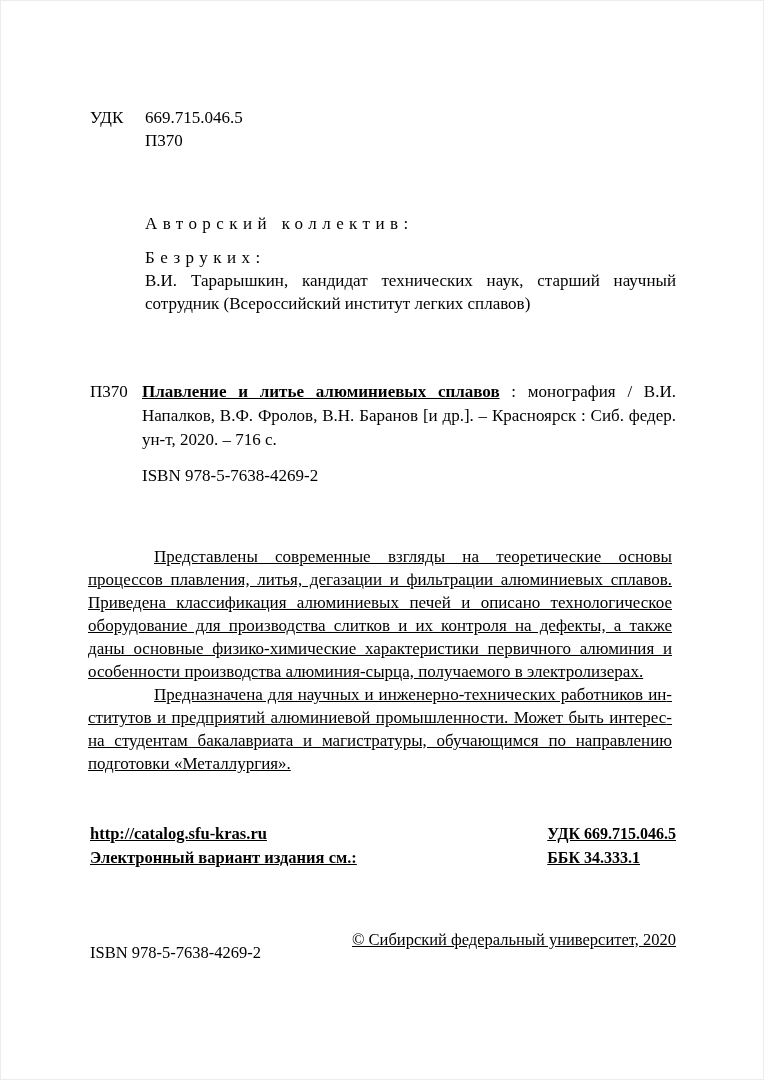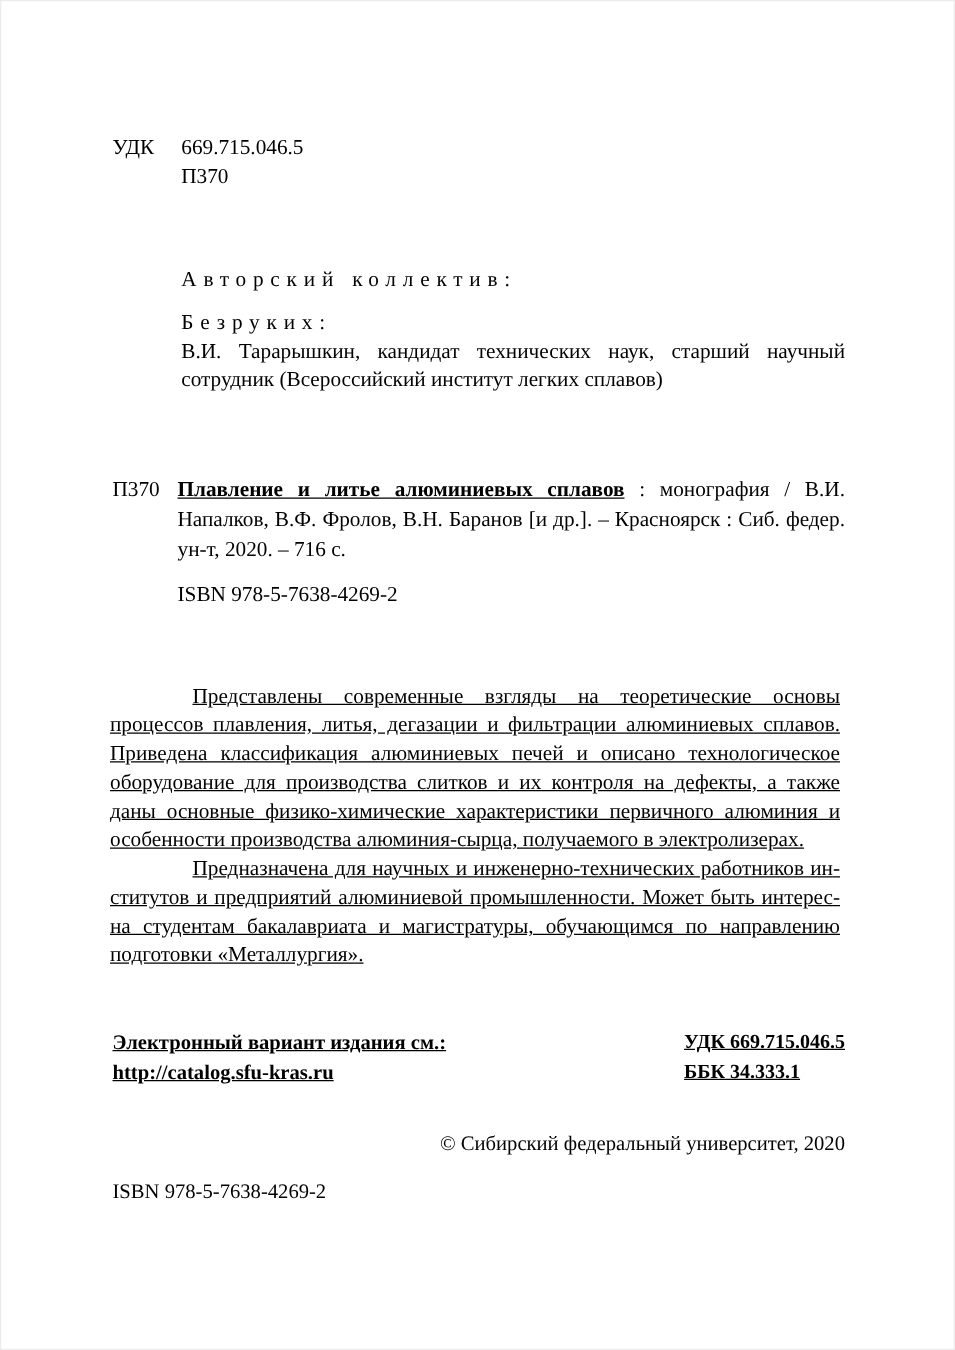--- a/index.html
+++ b/index.html
@@ -40,21 +40,21 @@
   
   .abstract-block { top: 545px; left: 88px; width: 584px; }
   .abstract-block p { text-indent: 66px; text-decoration: underline; }
 
   
   .footer-left  { top: 822px; left: 90px; font-size: 16.5px; line-height: 24px; }
   .footer-right { top: 822px; right: 88px; font-size: 16px; line-height: 24px; }
 
   
   .imprint-isbn      { top: 943px; left: 90px; font-size: 16.5px; }
-  .imprint-copyright { top: 905px; right: 88px; font-size: 16.5px; }
+  .imprint-copyright { top: 930px; right: 88px; font-size: 16.5px; text-decoration: underline; }
 </style>
 </head>
 <body>
 
 <div class="abs id-block txt">
   <div class="id-row">
     <span class="label">УДК</span>
     <span>669.715.046.5</span>
   </div>
   <div class="id-row">
@@ -78,22 +78,22 @@
 </div>
 
 <div class="abs isbn-top txt">ISBN 978-5-7638-4269-2</div>
 
 <div class="abs abstract-block txt">
   <p class="justify">Представлены современные взгляды на теоретические основы процессов плавления, литья, дегазации и фильтрации алюминиевых сплавов. Приведена классификация алюминиевых печей и описано технологическое оборудование для производства слитков и их контроля на дефекты, а также даны основные физико-химические характеристики первичного алюминия и особенности про­изводства алюминия-сырца, получаемого в электролизерах.</p>
   <p class="justify">Предназначена для научных и инженерно-технических работников ин­ститутов и предприятий алюминиевой промышленности. Может быть интерес­на студентам бакалавриата и магистратуры, обучающимся по направлению подготовки «Металлургия».</p>
 </div>
 
 <div class="abs footer-left bold">
+  <div>http://catalog.sfu-kras.ru</div>
   <div>Электронный вариант издания см.:</div>
-  <div>http://catalog.sfu-kras.ru</div>
 </div>
 <div class="abs footer-right bold">
   <div>УДК 669.715.046.5</div>
   <div>ББК 34.333.1</div>
 </div>
 
 <div class="abs imprint-isbn">ISBN 978-5-7638-4269-2</div>
 <div class="abs imprint-copyright">© Сибирский федеральный университет, 2020</div>
 
 </body></html>

